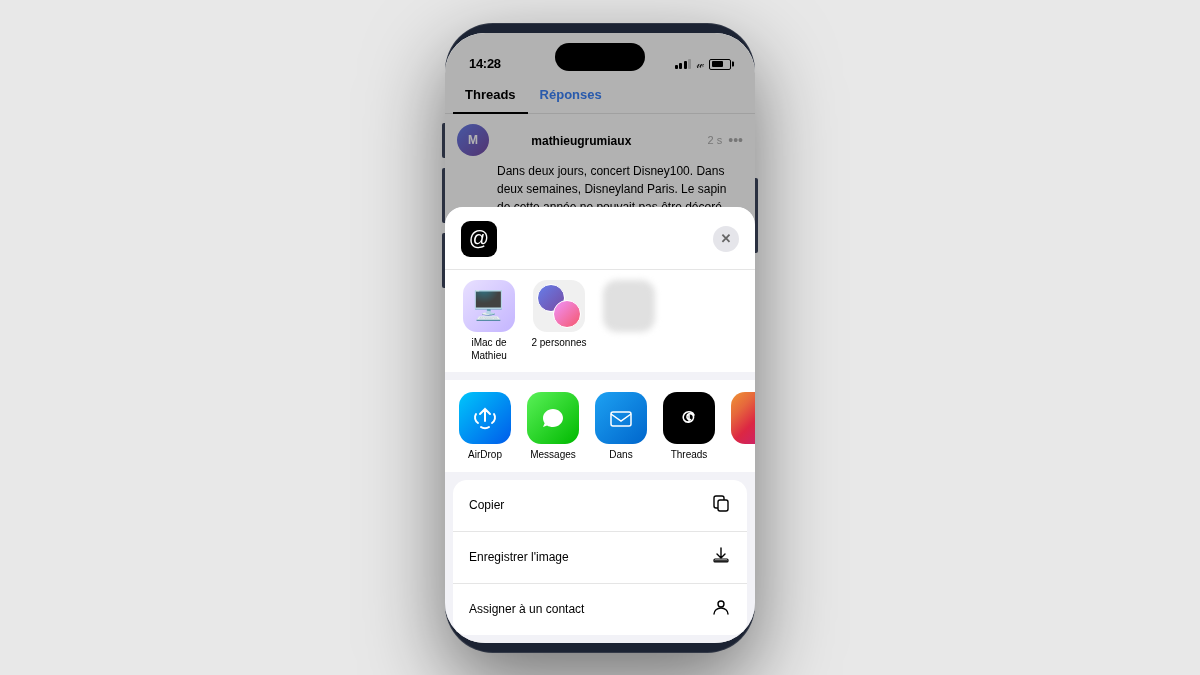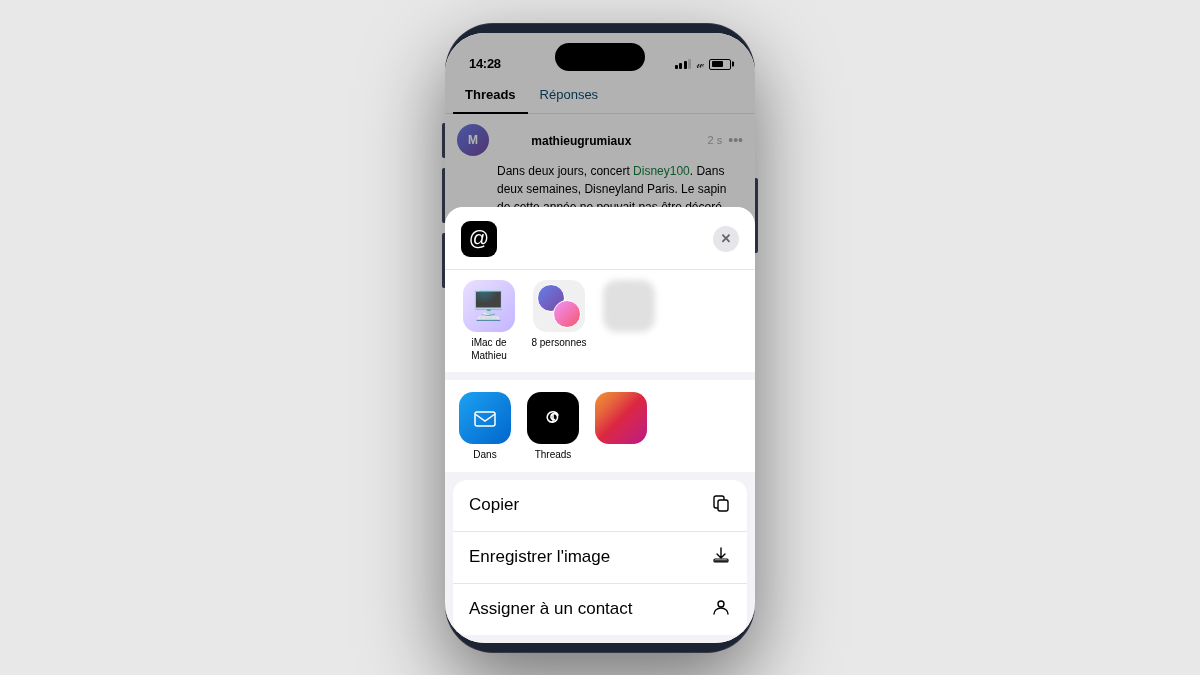--- a/index.html
+++ b/index.html
@@ -169,22 +169,22 @@
     .tabs-bar {
       display: flex;
       border-bottom: 1px solid #e5e5e5;
       padding: 0 8px;
       flex-shrink: 0;
     }
 
     .tab {
       padding: 10px 12px;
       font-size: 13px;
-      color: #0c4a6e;
-      font-weight: 400;
+      color: #3b82f6;
+      font-weight: 700;
       cursor: pointer;
       border-bottom: 2px solid transparent;
       margin-bottom: -1px;
     }
 
     .tab.active {
       color: #000;
       font-weight: 600;
       border-bottom: 2px solid #000;
     }
@@ -253,21 +253,21 @@
 
     .post-text {
       font-size: 12px;
       line-height: 1.5;
       color: #000;
       margin-bottom: 8px;
       margin-left: 40px;
     }
 
     .post-text .highlight {
-      color: #15803d;
+      color: #000000;
     }
 
     .post-image {
       margin-left: 40px;
       border-radius: 10px;
       overflow: hidden;
       height: 145px;
       background: linear-gradient(135deg, #f6d365 0%, #fda085 50%, #c471f5 100%);
       position: relative;
     }
@@ -484,21 +484,21 @@
       padding: 13px 16px;
       border-bottom: 0.5px solid #e5e5e5;
       cursor: pointer;
     }
 
     .action-item:last-child {
       border-bottom: none;
     }
 
     .action-label {
-      font-size: 17px;
+      font-size: 12px;
       color: #000;
     }
 
     .action-icon {
       font-size: 18px;
       color: #000;
     }
   </style>
 </head>
 <body>
@@ -580,31 +580,47 @@
             </div>
             <span class="person-label" style="white-space:pre-line;">iMac de
 Mathieu</span>
           </div>
 
           <div class="person-item">
             <div class="person-avatar person-avatar-group">
               <div class="group-avatar-mini ga1"></div>
               <div class="group-avatar-mini ga2"></div>
             </div>
-            <span class="person-label">8 personnes</span>
+            <span class="person-label">2 personnes</span>
           </div>
 
 
           <div class="person-item">
             <div class="person-avatar" style="background: #e0e0e0; border-radius:14px; filter: blur(3px);"></div>
             <span class="person-label"></span>
           </div>
         </div>
 
         <div class="apps-row">
+          <div class="app-item">
+            <div class="app-icon app-airdrop">
+              <svg width="26" height="26" viewBox="0 0 26 26" fill="none">
+                <path d="M13 4 L13 16 M8 9 L13 4 L18 9 M6 18 C3 16 2 12 4 9 M20 18 C23 16 24 12 22 9 M9 22 C11 23.5 15 23.5 17 22" stroke="white" stroke-width="2" stroke-linecap="round"></path>
+              </svg>
+            </div>
+            <span class="app-label">AirDrop</span>
+          </div>
+          <div class="app-item">
+            <div class="app-icon app-messages">
+              <svg width="28" height="28" viewBox="0 0 28 28" fill="none">
+                <path d="M14 5C8.477 5 4 9.03 4 14c0 1.9.6 3.66 1.64 5.13L4 23l4.1-1.5C9.56 22.45 11.71 23 14 23c5.523 0 10-4.03 10-9s-4.477-9-10-9z" fill="white"></path>
+              </svg>
+            </div>
+            <span class="app-label">Messages</span>
+          </div>
           <div class="app-item">
             <div class="app-icon app-mail">
               <svg width="28" height="28" viewBox="0 0 28 28" fill="none">
                 <rect x="4" y="8" width="20" height="14" rx="2" stroke="white" stroke-width="1.5" fill="none"></rect>
                 <path d="M4 10 L14 17 L24 10" stroke="white" stroke-width="1.5" fill="none"></path>
               </svg>
             </div>
             <span class="app-label">Dans</span>
           </div>
           <div class="app-item">

